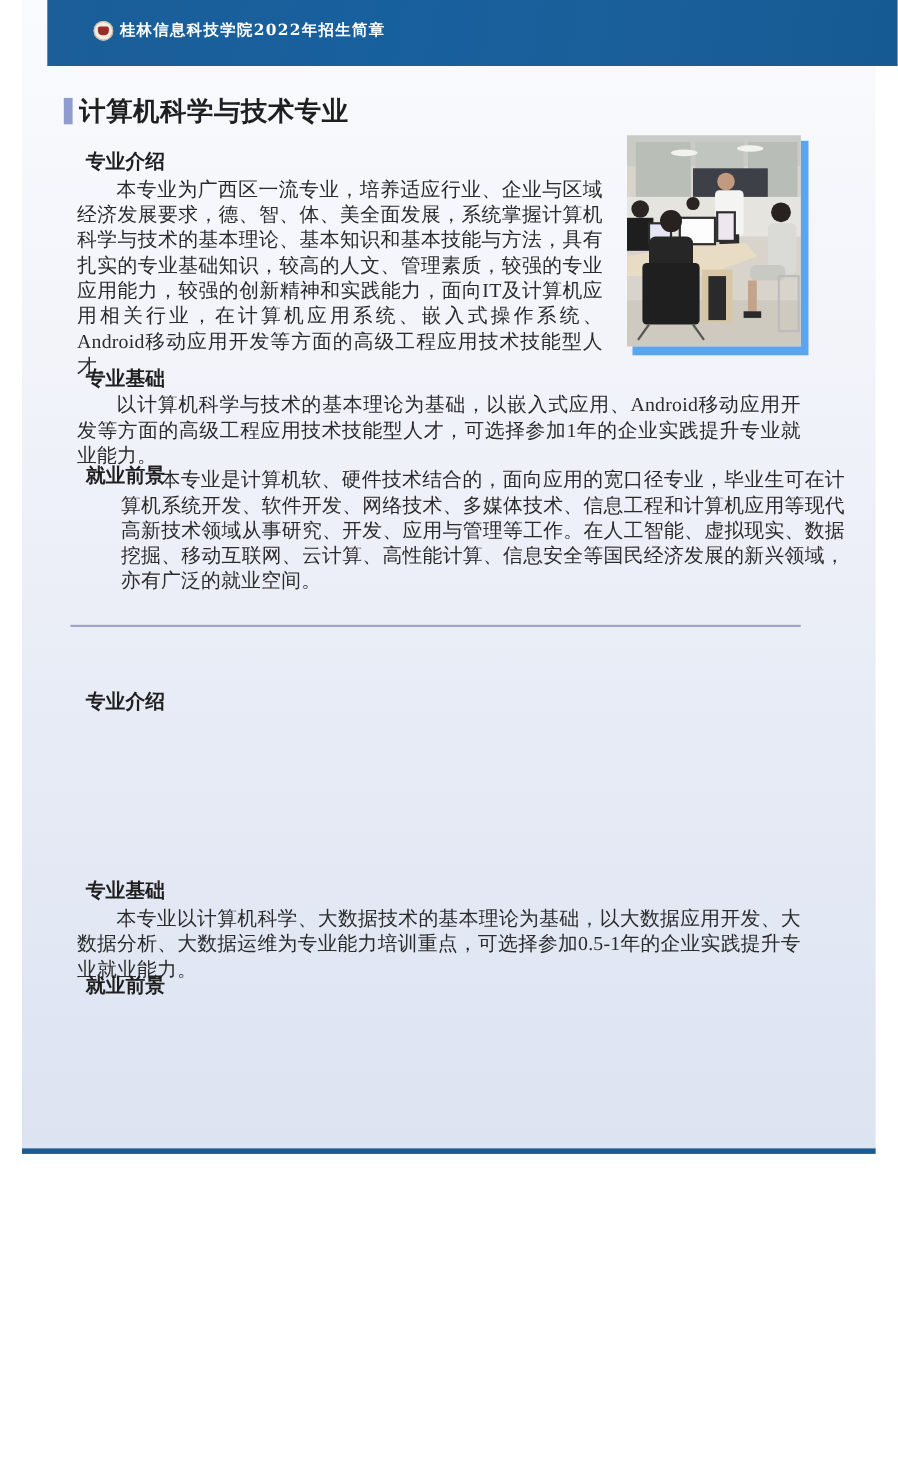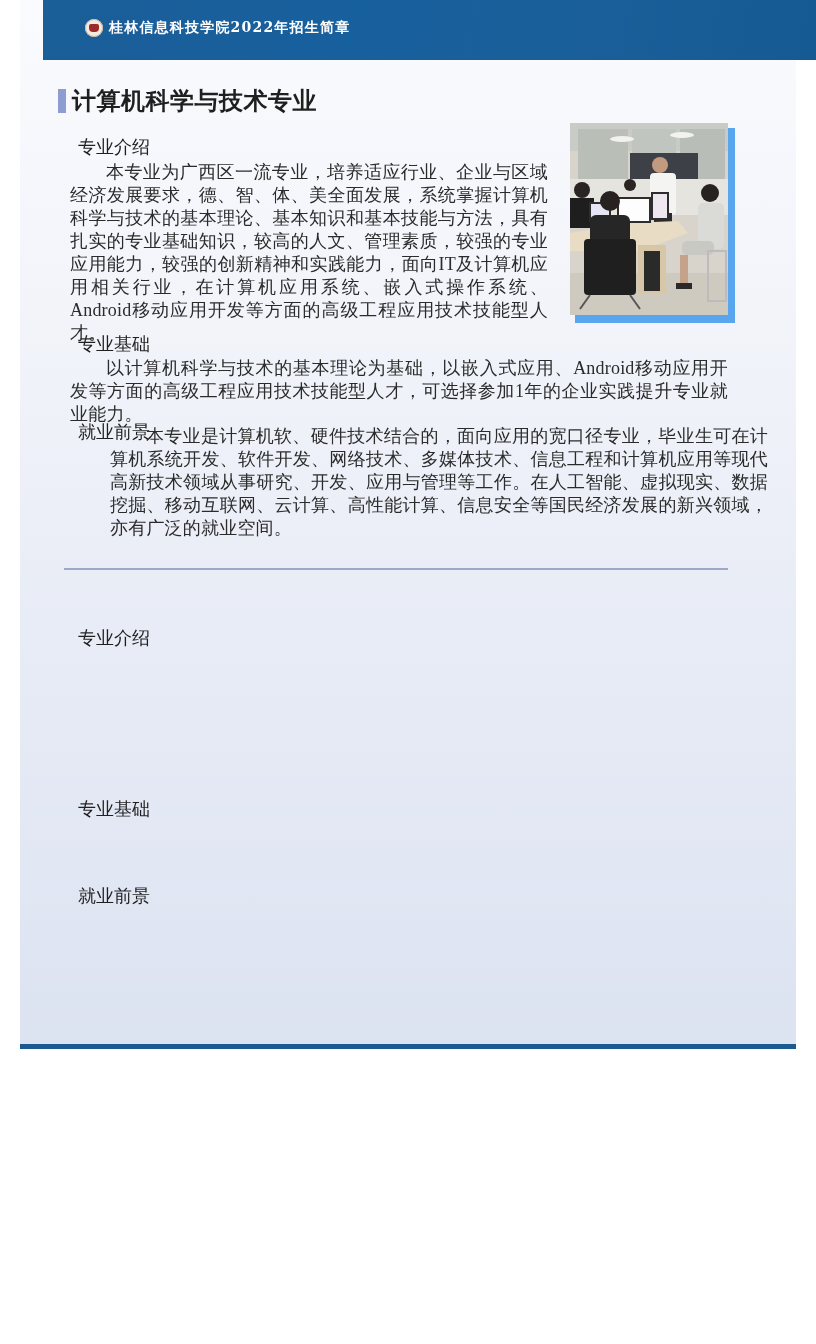--- a/index.html
+++ b/index.html
@@ -89,21 +89,21 @@
     .section-title .text {
       font-size: 24px;
       font-weight: bold;
       color: #1f1f1f;
       letter-spacing: 0.5px;
     }
     .sub-title {
       position: absolute;
       left: 58px;
       font-size: 18px;
-      font-weight: normal;
+      font-weight: bold;
       color: #1f1f1f;
     }
     .para {
       position: absolute;
       left: 50px;
       font-size: 18px;
       line-height: 23px;
       color: #2b2b2b;
       text-indent: 2em;
       text-align: justify;
@@ -218,17 +218,18 @@
 
   <div class="sub-title" style="top:420px;">就业前景</div>
   <div class="para" style="top:425px; width:658px;margin-left:40px;">本专业是计算机软、硬件技术结合的，面向应用的宽口径专业，毕业生可在计算机系统开发、软件开发、网络技术、多媒体技术、信息工程和计算机应用等现代高新技术领域从事研究、开发、应用与管理等工作。在人工智能、虚拟现实、数据挖掘、移动互联网、云计算、高性能计算、信息安全等国民经济发展的新兴领域，亦有广泛的就业空间。</div>
 
   <div class="divider"></div>
 
 
   <div class="sub-title" style="top:626px;">专业介绍</div>
 
   <div class="sub-title" style="top:797px;">专业基础</div>
+  <div class="para" style="top:824px; width:658px;">本专业以计算机科学、大数据技术的基本理论为基础，以大数据应用开发、大数据分析、大数据运维为专业能力培训重点，可选择参加0.5-1年的企业实践提升专业就业能力。</div>
 
   <div class="sub-title" style="top:884px;">就业前景</div>
 
   <div class="bottom-bar"></div>
 </div>
 
 </body></html>

